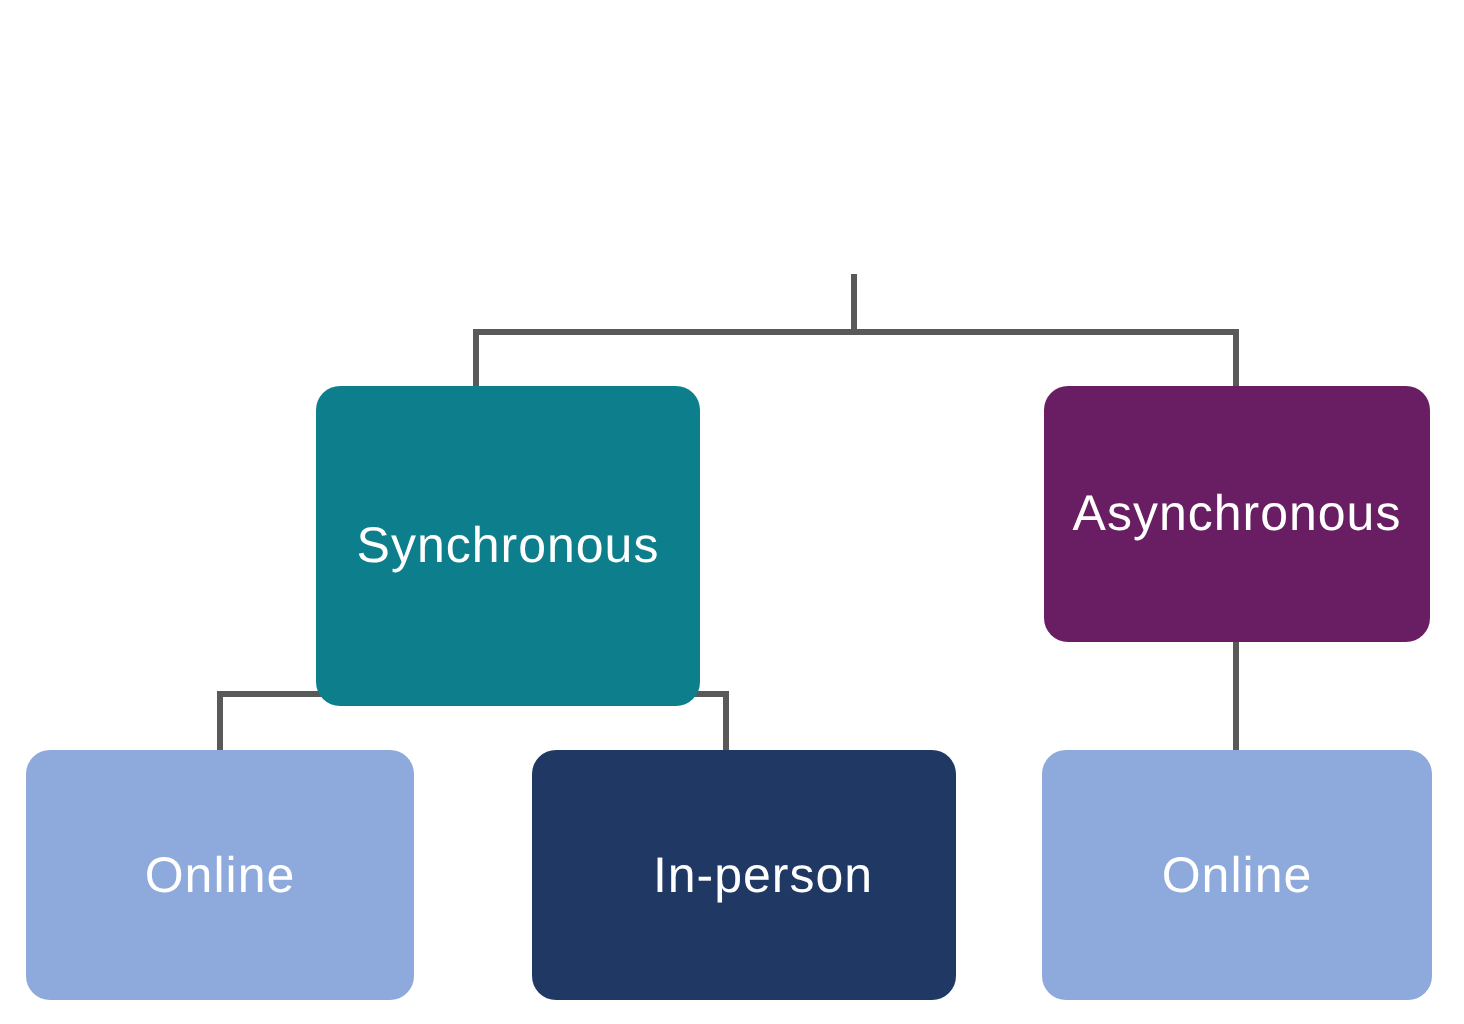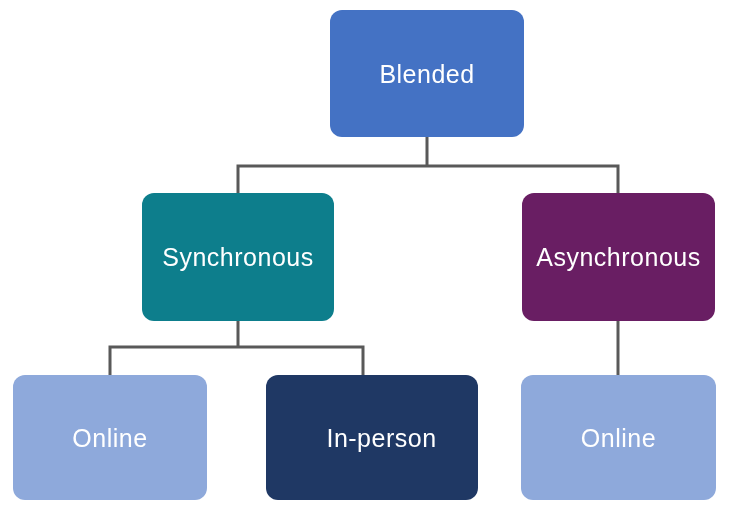--- a/index.html
+++ b/index.html
@@ -35,40 +35,37 @@
     justify-content: center;
     text-align: center;
   }
   .node .label {
     color: #ffffff;
     font-size: 25px;
     line-height: 1.2;
     letter-spacing: 0.5px;
   }
   .n-blended      { left: 330px; top: 10px;  width: 194px; height: 127px; }
-  .n-synchronous  { left: 142px; top: 193px; width: 192px; height: 128px; }
+  .n-synchronous  { left: 158px; top: 193px; width: 192px; height: 160px; }
   .n-asynchronous { left: 522px; top: 193px; width: 193px; height: 128px; text-align: right; }
   .n-online-sync  { left: 13px;  top: 375px; width: 194px; height: 125px; }
   .n-inperson     { left: 266px; top: 375px; width: 193px; height: 125px; }
   .n-online-async { left: 521px; top: 375px; width: 195px; height: 125px; }
 </style>
 </head>
 <body>
 
 <div class="canvas">
 
   <svg class="connectors" viewBox="0 0 732 512" aria-hidden="true">
     <path d="M427 137 V166 M238 193 V166 H618 V193" style="stroke: rgb(89, 89, 89);"></path>
     <path d="M238 321 V347 M110 375 V347 H363 V375" style="stroke: rgb(89, 89, 89);"></path>
     <path d="M618 321 V375" style="stroke: rgb(89, 89, 89);"></path>
   </svg>
 
-  <div class="node n-blended" style="background-color: rgb(68, 114, 196);">
-    <span class="label" style="color: rgb(255, 255, 255);">Blended</span>
-  </div>
 
   <div class="node n-synchronous" style="background-color: rgb(13, 126, 140);">
     <span class="label" style="color: rgb(255, 255, 255);">Synchronous</span>
   </div>
 
   <div class="node n-asynchronous" style="background-color: rgb(105, 30, 99);">
     <span class="label" style="color: rgb(255, 255, 255);">Asynchronous</span>
   </div>
 
   <div class="node n-online-sync" style="background-color: rgb(142, 169, 219);">

